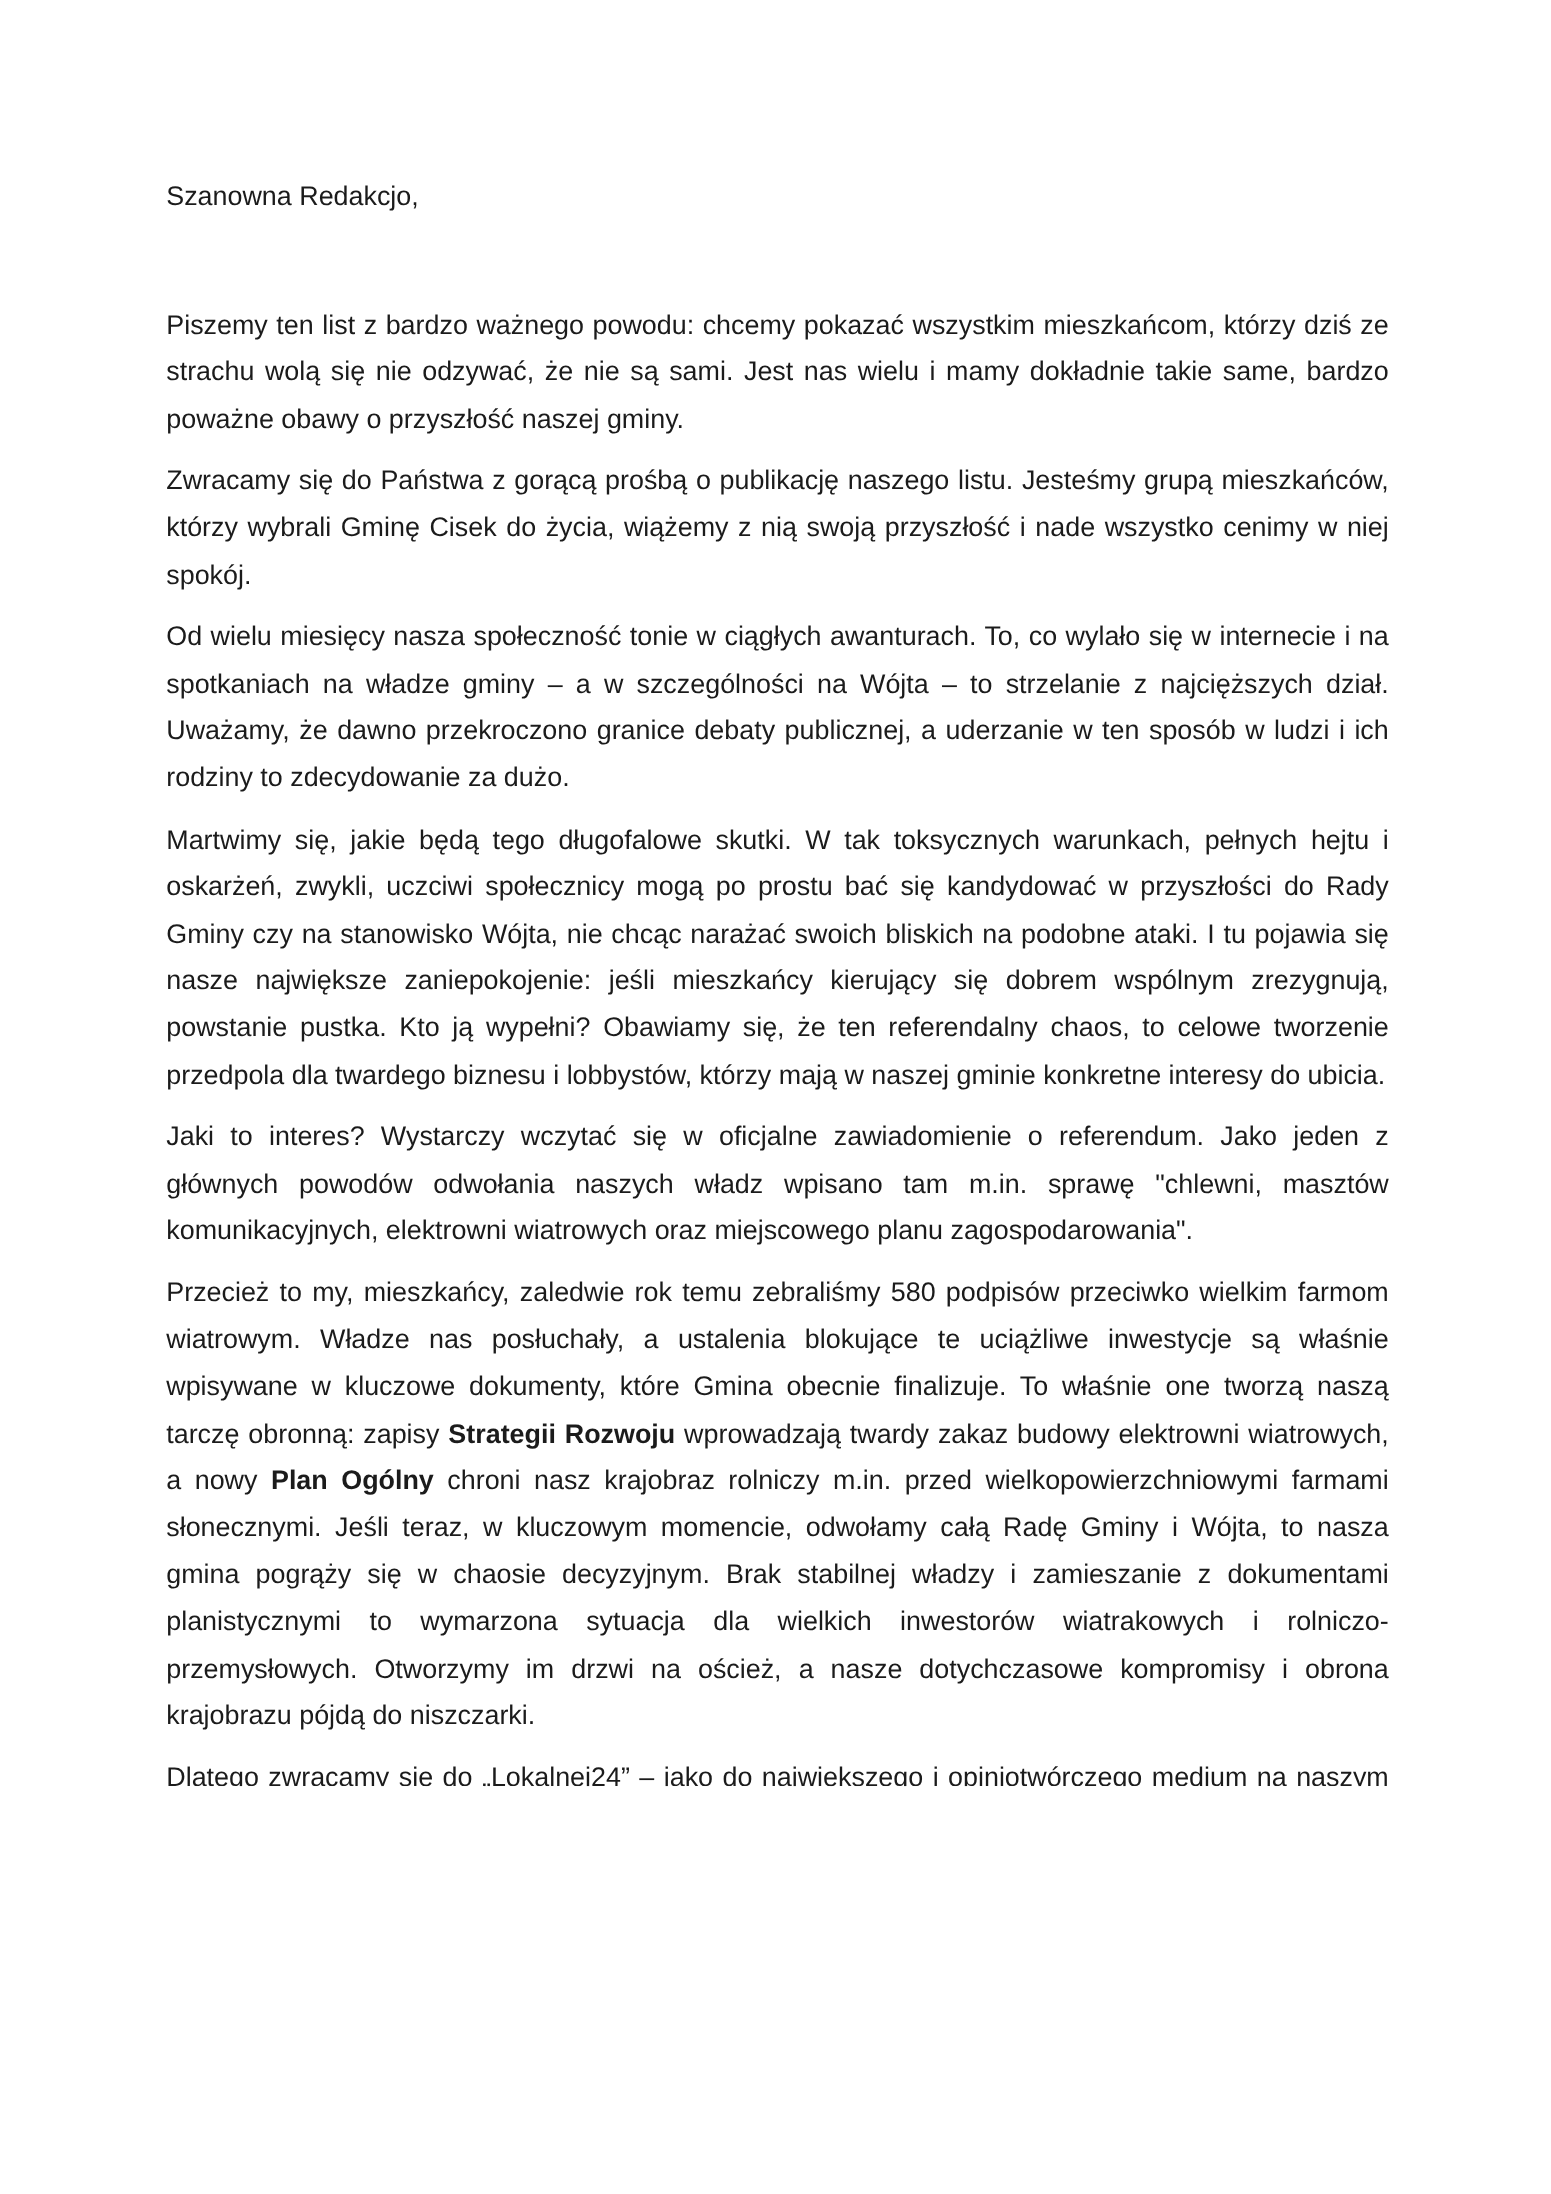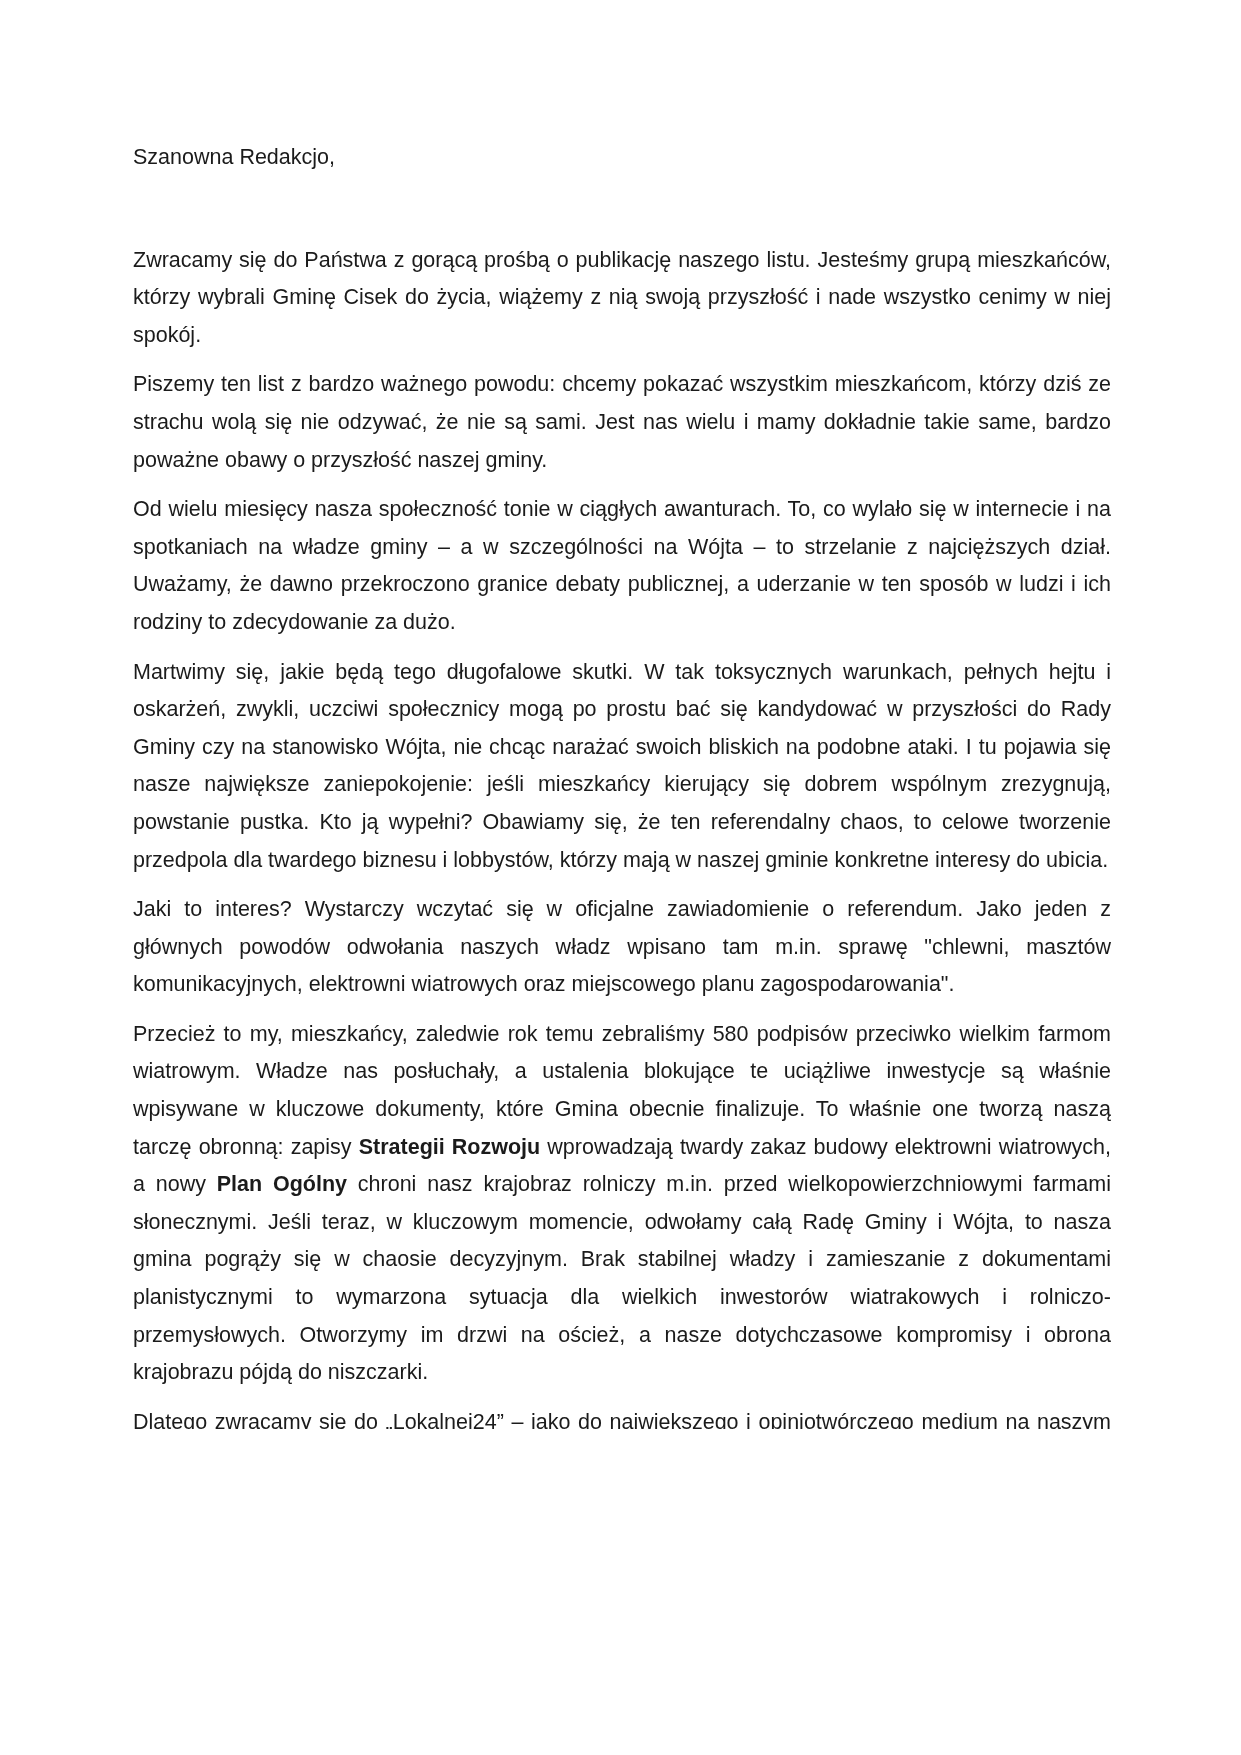--- a/index.html
+++ b/index.html
@@ -40,22 +40,22 @@
     margin-top: 32px;
   }
 </style>
 </head>
 <body>
 
 <div class="page">
   <div class="content">
     <p class="salutation">Szanowna Redakcjo,</p>
     <div id="paragraphs">
+        <p class="para"><span class="">Piszemy ten list z bardzo ważnego powodu: chcemy pokazać wszystkim mieszkańcom, którzy dziś ze strachu wolą się nie odzywać, że nie są sami. Jest nas wielu i mamy dokładnie takie same, bardzo poważne obawy o przyszłość naszej gminy.</span></p>
         <p class="para"><span class="">Zwracamy się do Państwa z gorącą prośbą o publikację naszego listu. Jesteśmy grupą mieszkańców, którzy wybrali Gminę Cisek do życia, wiążemy z nią swoją przyszłość i nade wszystko cenimy w niej spokój.</span></p>
-        <p class="para"><span class="">Piszemy ten list z bardzo ważnego powodu: chcemy pokazać wszystkim mieszkańcom, którzy dziś ze strachu wolą się nie odzywać, że nie są sami. Jest nas wielu i mamy dokładnie takie same, bardzo poważne obawy o przyszłość naszej gminy.</span></p>
         <p class="para"><span class="">Od wielu miesięcy nasza społeczność tonie w ciągłych awanturach. To, co wylało się w internecie i na spotkaniach na władze gminy – a w szczególności na Wójta – to strzelanie z najcięższych dział. Uważamy, że dawno przekroczono granice debaty publicznej, a uderzanie w ten sposób w ludzi i ich rodziny to zdecydowanie za dużo.</span></p>
         <p class="para"><span class="">Martwimy się, jakie będą tego długofalowe skutki. W tak toksycznych warunkach, pełnych hejtu i oskarżeń, zwykli, uczciwi społecznicy mogą po prostu bać się kandydować w przyszłości do Rady Gminy czy na stanowisko Wójta, nie chcąc narażać swoich bliskich na podobne ataki. I tu pojawia się nasze największe zaniepokojenie: jeśli mieszkańcy kierujący się dobrem wspólnym zrezygnują, powstanie pustka. Kto ją wypełni? Obawiamy się, że ten referendalny chaos, to celowe tworzenie przedpola dla twardego biznesu i lobbystów, którzy mają w naszej gminie konkretne interesy do ubicia.</span></p>
         <p class="para"><span class="">Jaki to interes? Wystarczy wczytać się w oficjalne zawiadomienie o referendum. Jako jeden z głównych powodów odwołania naszych władz wpisano tam m.in. sprawę "chlewni, masztów komunikacyjnych, elektrowni wiatrowych oraz miejscowego planu zagospodarowania".</span></p>
         <p class="para"><span class="">Przecież to my, mieszkańcy, zaledwie rok temu zebraliśmy 580 podpisów przeciwko wielkim farmom wiatrowym. Władze nas posłuchały, a ustalenia blokujące te uciążliwe inwestycje są właśnie wpisywane w kluczowe dokumenty, które Gmina obecnie finalizuje. To właśnie one tworzą naszą tarczę obronną: zapisy </span><span class="bold">Strategii Rozwoju</span><span class=""> wprowadzają twardy zakaz budowy elektrowni wiatrowych, a nowy </span><span class="bold">Plan Ogólny</span><span class=""> chroni nasz krajobraz rolniczy m.in. przed wielkopowierzchniowymi farmami słonecznymi. Jeśli teraz, w kluczowym momencie, odwołamy całą Radę Gminy i Wójta, to nasza gmina pogrąży się w chaosie decyzyjnym. Brak stabilnej władzy i zamieszanie z dokumentami planistycznymi to wymarzona sytuacja dla wielkich inwestorów wiatrakowych i rolniczo-przemysłowych. Otworzymy im drzwi na oścież, a nasze dotychczasowe kompromisy i obrona krajobrazu pójdą do niszczarki.</span></p>
         <p class="para"><span class="">Dlatego zwracamy się do „Lokalnej24” – jako do największego i opiniotwórczego medium na naszym rynku – o rzetelne informowanie i uświadamianie mieszkańców. Referendum to nie jest zabawa ani polityczny „pstryczek w nos wójta” za sprawy jednej szkoły. To potężne narzędzie, które w dłuższej perspektywie niesie za sobą niezwykle poważne konsekwencje prawne i finansowe dla nas wszystkich.</span></p>
       </div>
   </div>
 </div>
 
 </body></html>

